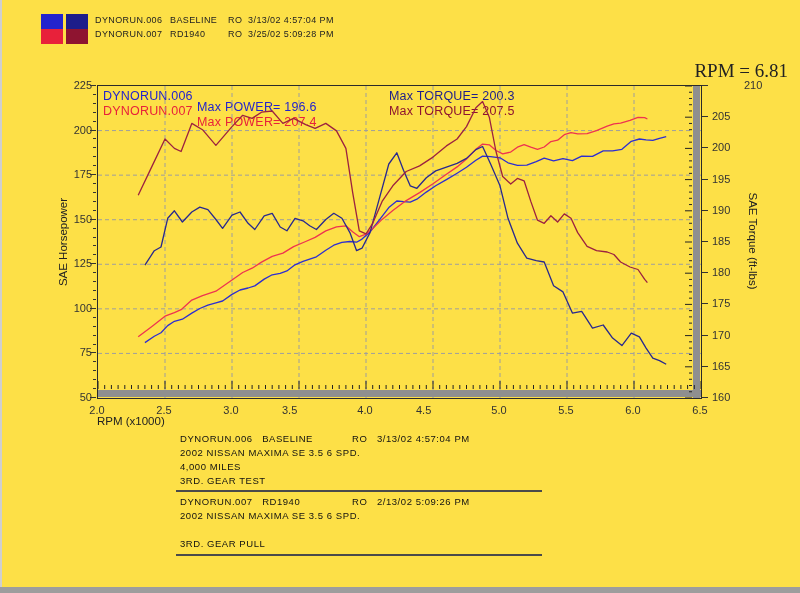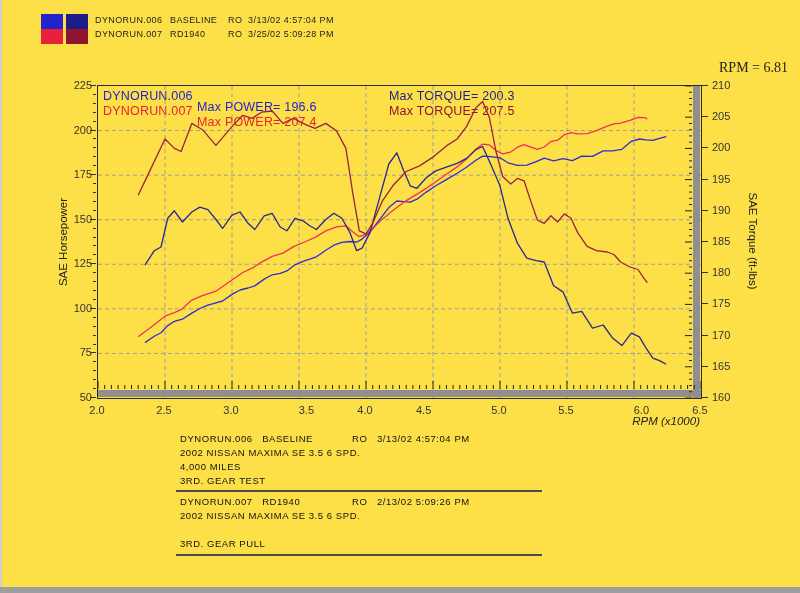--- a/index.html
+++ b/index.html
@@ -11,34 +11,34 @@
 
   
   .swatches{position:absolute;left:41px;top:14px;width:47px;height:30px;display:flex;gap:3px;}
   .sw-col{width:22px;height:30px;display:flex;flex-direction:column;}
   .sw{flex:1;}
   .hdr-txt{position:absolute;font-size:9px;letter-spacing:.4px;color:#222;white-space:pre;}
 
   .title{position:absolute;left:0;top:47px;width:100%;text-align:center;
          font-size:17.5px;font-weight:bold;color:#000;letter-spacing:.2px;}
   .rpm-readout{position:absolute;top:60px;right:36px;font-family:"Liberation Serif",serif;
-         font-size:14px;color:#222;}
+         font-size:19px;color:#222;}
 
   
   .plot{position:absolute;left:97px;top:85px;width:603px;height:312px;border:1px solid #2a2a2a;}
   .plot svg{position:absolute;left:0;top:0;}
   .ov{position:absolute;font-size:12.5px;letter-spacing:.2px;white-space:pre;}
   .ov-run{left:5px;} .ov-pow{left:99px;margin-top:11px;} .ov-tq{left:291px;}
   .row1{top:3px;} .row2{top:18px;}
 
   .tick-label{position:absolute;font-size:11px;color:#333;}
   .axis-title{position:absolute;font-size:11.5px;color:#222;white-space:nowrap;}
   .yt-left{left:63px;top:242px;transform:translate(-50%,-50%) rotate(-90deg);}
   .yt-right{left:753px;top:241px;transform:translate(-50%,-50%) rotate(90deg);}
-  .xt{left:97px;top:415px;width:603px;text-align:right;font-style:italic;}
+  .xt{left:97px;top:415px;width:603px;text-align:left;}
 
   
   .fline{position:absolute;font-size:9.5px;letter-spacing:.55px;color:#111;white-space:pre;}
   .fdiv{position:absolute;left:176px;width:366px;height:2px;background:#4a4a4a;}
 </style>
 </head>
 <body>
 
 <div class="page">
 
@@ -295,31 +295,31 @@
       <div class="tick-label" style="position: absolute; left: 712px; top: 235px;">185</div>
       <div style="position: absolute; left: 702px; top: 241px; width: 6px; height: 1px; background: rgb(51, 51, 51);"></div>
       <div class="tick-label" style="position: absolute; left: 712px; top: 203.8px;">190</div>
       <div style="position: absolute; left: 702px; top: 210px; width: 6px; height: 1px; background: rgb(51, 51, 51);"></div>
       <div class="tick-label" style="position: absolute; left: 712px; top: 172.6px;">195</div>
       <div style="position: absolute; left: 702px; top: 179px; width: 6px; height: 1px; background: rgb(51, 51, 51);"></div>
       <div class="tick-label" style="position: absolute; left: 712px; top: 141.4px;">200</div>
       <div style="position: absolute; left: 702px; top: 147px; width: 6px; height: 1px; background: rgb(51, 51, 51);"></div>
       <div class="tick-label" style="position: absolute; left: 712px; top: 110.2px;">205</div>
       <div style="position: absolute; left: 702px; top: 116px; width: 6px; height: 1px; background: rgb(51, 51, 51);"></div>
-      <div class="tick-label" style="position: absolute; left: 712px; top: 79px;">210</div>
+      <div class="tick-label" style="position: absolute; left: 744px; top: 79px;">210</div>
       <div style="position: absolute; left: 702px; top: 85px; width: 6px; height: 1px; background: rgb(51, 51, 51);"></div>
       <div class="tick-label" style="position: absolute; left: 81px; width: 32px; top: 404px; text-align: center;">2.0</div>
       <div class="tick-label" style="position: absolute; left: 148px; width: 32px; top: 404px; text-align: center;">2.5</div>
       <div class="tick-label" style="position: absolute; left: 215px; width: 32px; top: 404px; text-align: center;">3.0</div>
-      <div class="tick-label" style="position: absolute; left: 282px; width: 32px; top: 404px; text-align: right;">3.5</div>
+      <div class="tick-label" style="position: absolute; left: 282px; width: 32px; top: 404px; text-align: left;">3.5</div>
       <div class="tick-label" style="position: absolute; left: 349px; width: 32px; top: 404px; text-align: center;">4.0</div>
       <div class="tick-label" style="position: absolute; left: 416px; width: 32px; top: 404px; ">4.5</div>
       <div class="tick-label" style="position: absolute; left: 483px; width: 32px; top: 404px; text-align: center;">5.0</div>
       <div class="tick-label" style="position: absolute; left: 550px; width: 32px; top: 404px; text-align: center;">5.5</div>
-      <div class="tick-label" style="position: absolute; left: 617px; width: 32px; top: 404px; text-align: right;">6.0</div>
+      <div class="tick-label" style="position: absolute; left: 617px; width: 32px; top: 404px; text-align: center;">6.0</div>
       <div class="tick-label" style="position: absolute; left: 684px; width: 32px; top: 404px; text-align: center;">6.5</div>
     </div>
 
   <span class="fline" style="left:180px;top:433px">DYNORUN.006   BASELINE</span>
   <span class="fline" style="left:352px;top:433px">RO   3/13/02 4:57:04 PM</span>
   <span class="fline" style="left:180px;top:447px">2002 NISSAN MAXIMA SE 3.5 6 SPD.</span>
   <span class="fline" style="left:180px;top:461px">4,000 MILES</span>
   <span class="fline" style="left:180px;top:475px">3RD. GEAR TEST</span>
   <div class="fdiv" style="top:490px"></div>
   <span class="fline" style="left:180px;top:496px">DYNORUN.007   RD1940</span>

